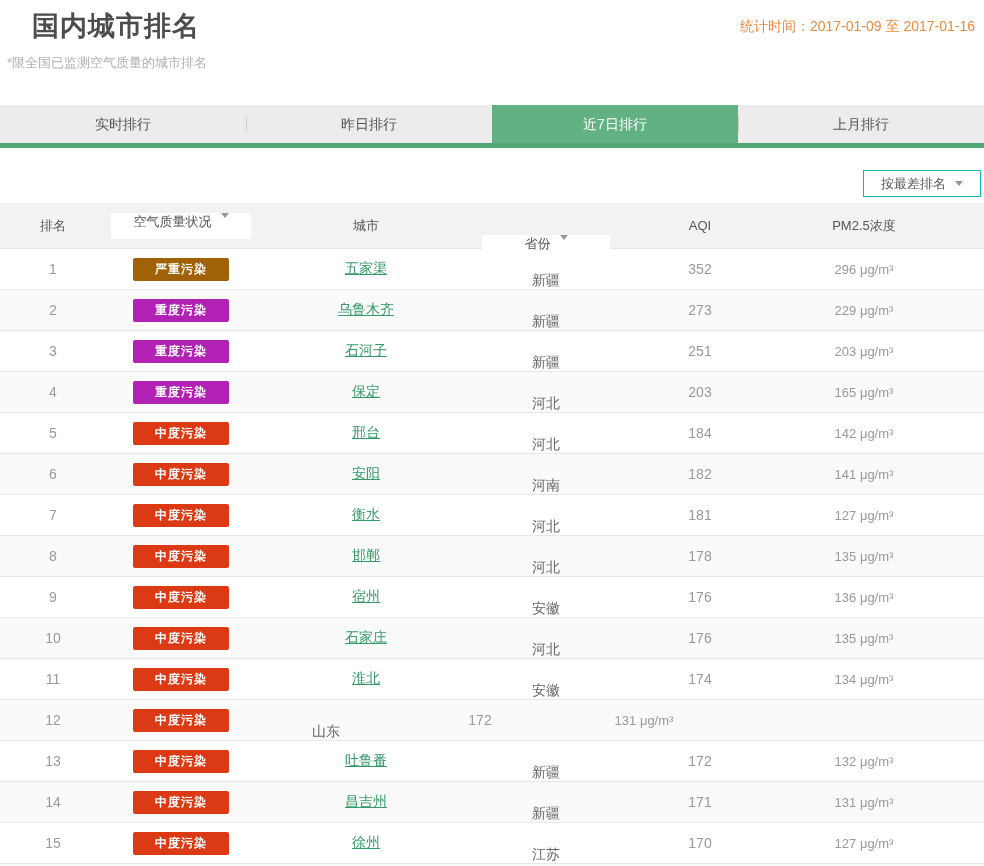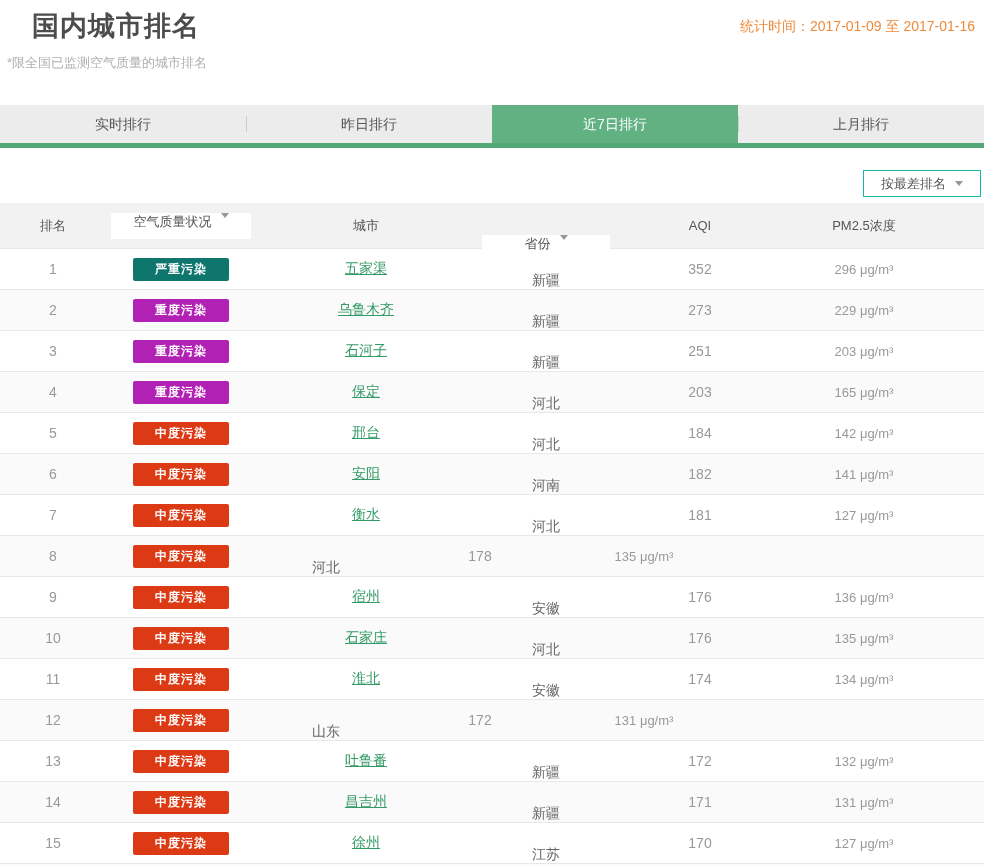--- a/index.html
+++ b/index.html
@@ -93,21 +93,21 @@
           <span class="caret"></span>
         </span>
       </div>
       <div class="cell col-aqi">AQI</div>
       <div class="cell col-pm25">PM2.5浓度</div>
     </div>
     <div id="tbody">
   <div class="trow">
     <div class="cell col-rank rank">1</div>
     <div class="cell col-status">
-      <span class="badge" style="background-color: #0f766e;">严重污染</span>
+      <span class="badge" style="background-color: #a16207;">严重污染</span>
     </div>
     <div class="cell col-city">
       <a class="city-link">五家渠</a>
     </div>
     <div class="cell col-province prov">新疆</div>
     <div class="cell col-aqi aqi">352</div>
     <div class="cell col-pm25 pm25">296 μg/m³</div>
   </div>
 
   <div class="trow alt">
@@ -186,20 +186,23 @@
     <div class="cell col-province prov">河北</div>
     <div class="cell col-aqi aqi">181</div>
     <div class="cell col-pm25 pm25">127 μg/m³</div>
   </div>
 
   <div class="trow alt">
     <div class="cell col-rank rank">8</div>
     <div class="cell col-status">
       <span class="badge" style="background-color: rgb(220, 58, 21);">中度污染</span>
     </div>
+    <div class="cell col-city">
+      <a class="city-link">邯郸</a>
+    </div>
     <div class="cell col-province prov">河北</div>
     <div class="cell col-aqi aqi">178</div>
     <div class="cell col-pm25 pm25">135 μg/m³</div>
   </div>
 
   <div class="trow">
     <div class="cell col-rank rank">9</div>
     <div class="cell col-status">
       <span class="badge" style="background-color: rgb(220, 58, 21);">中度污染</span>
     </div>

